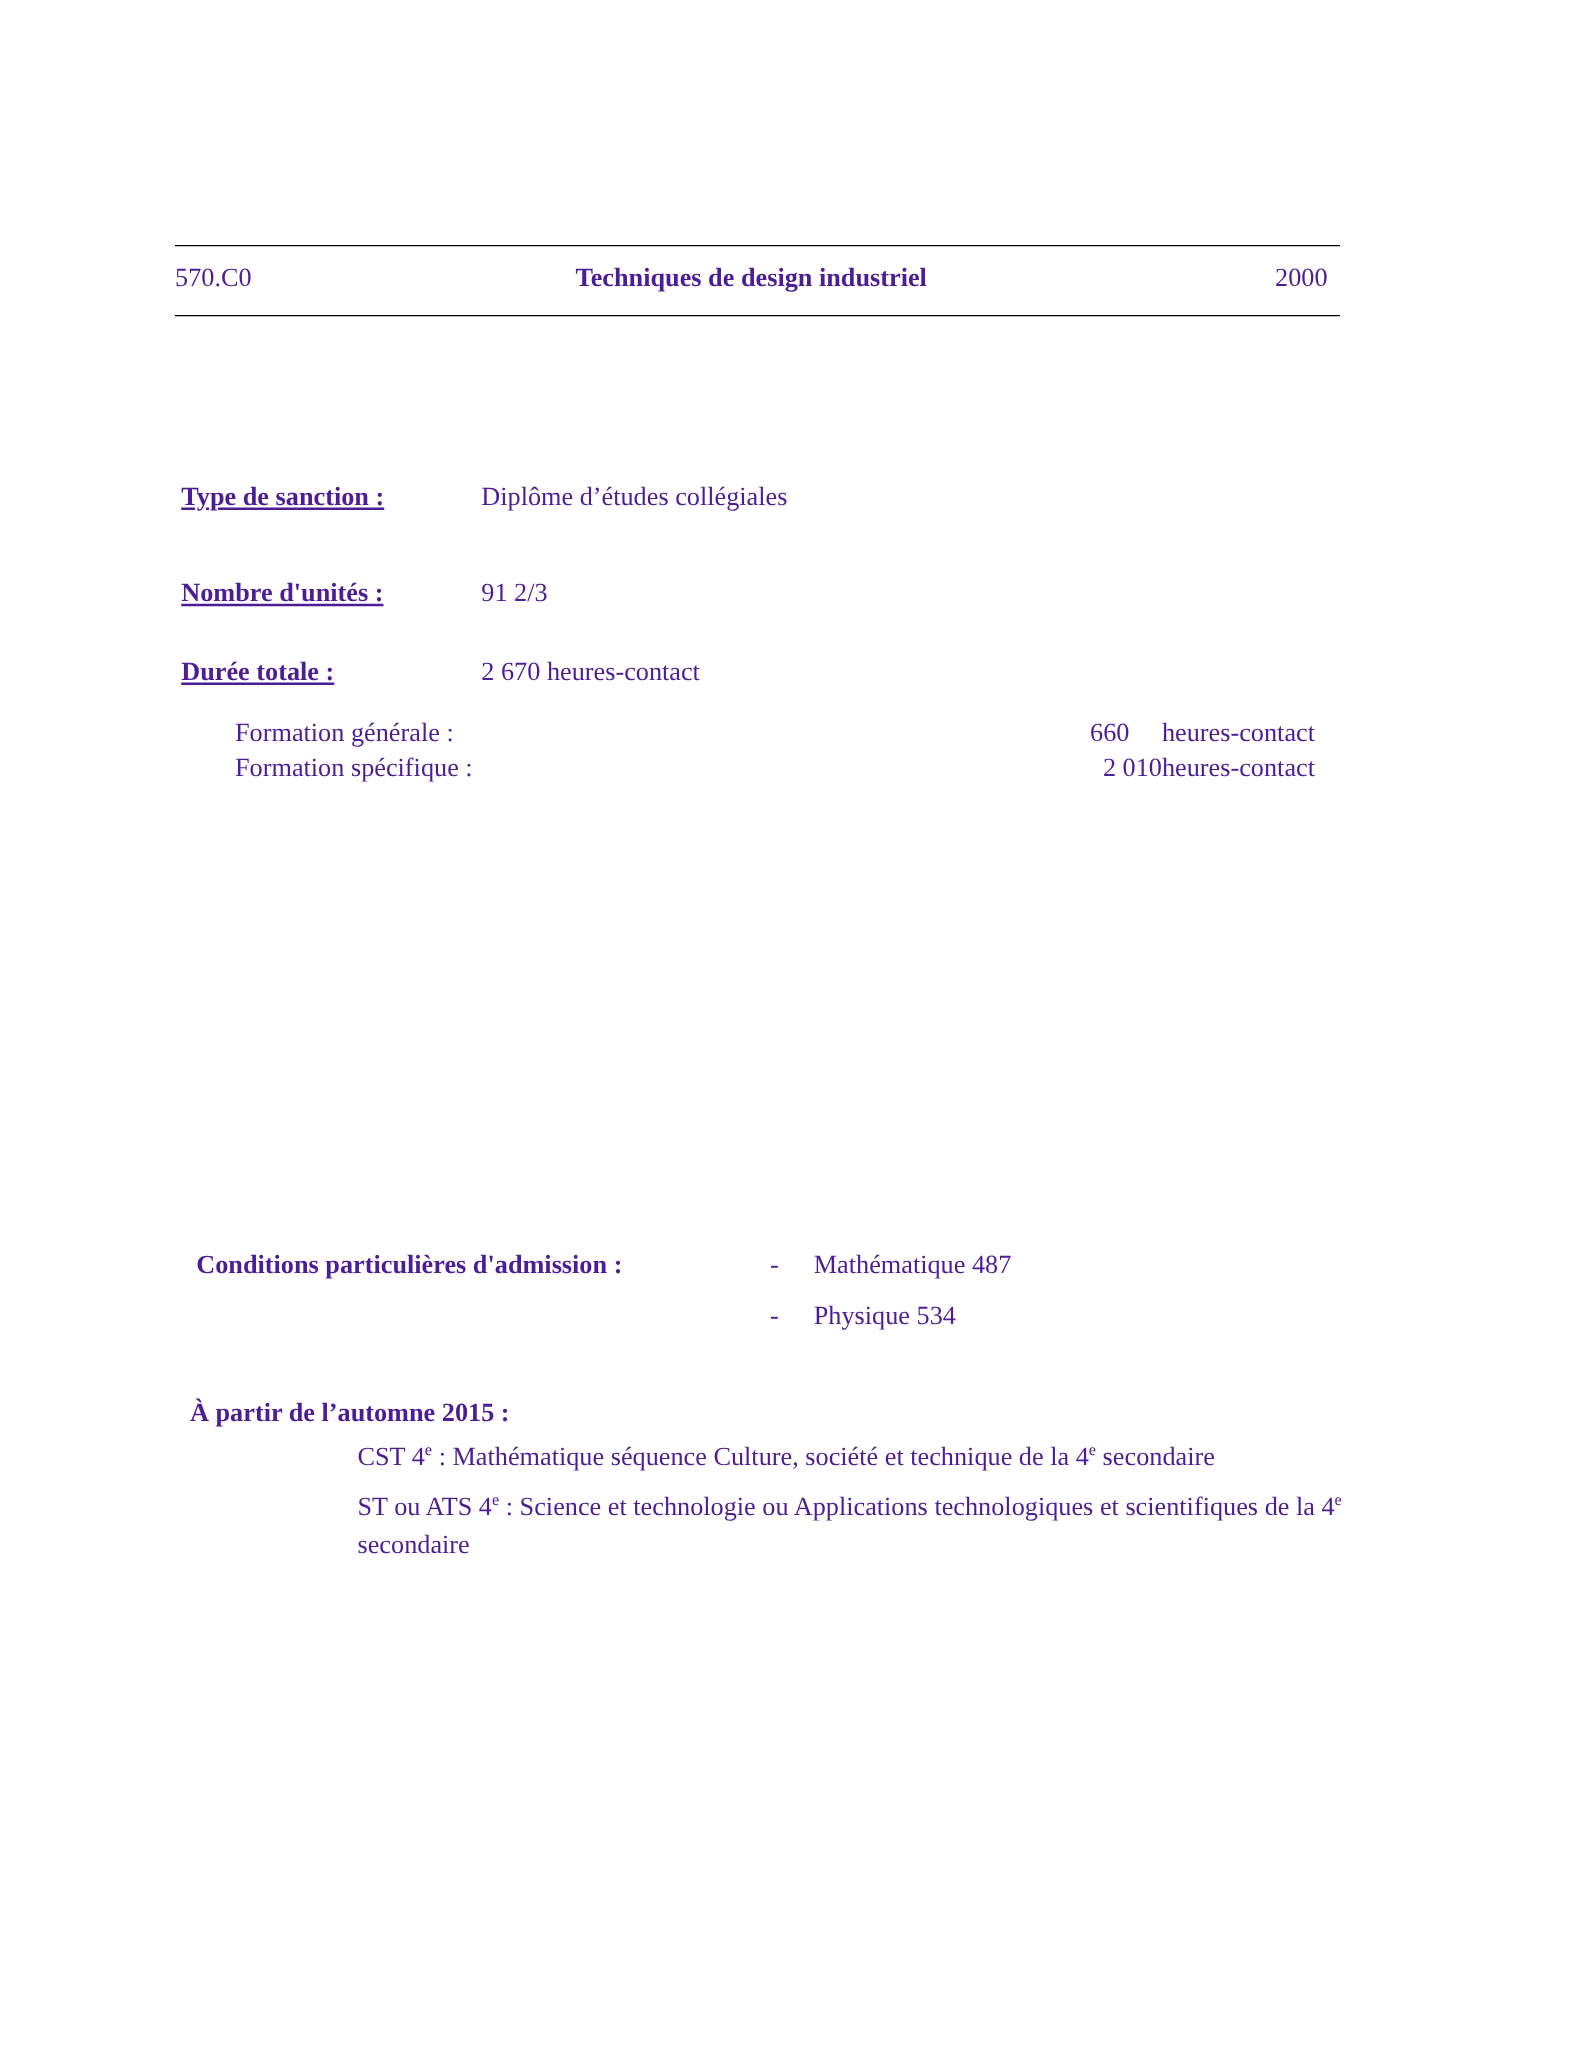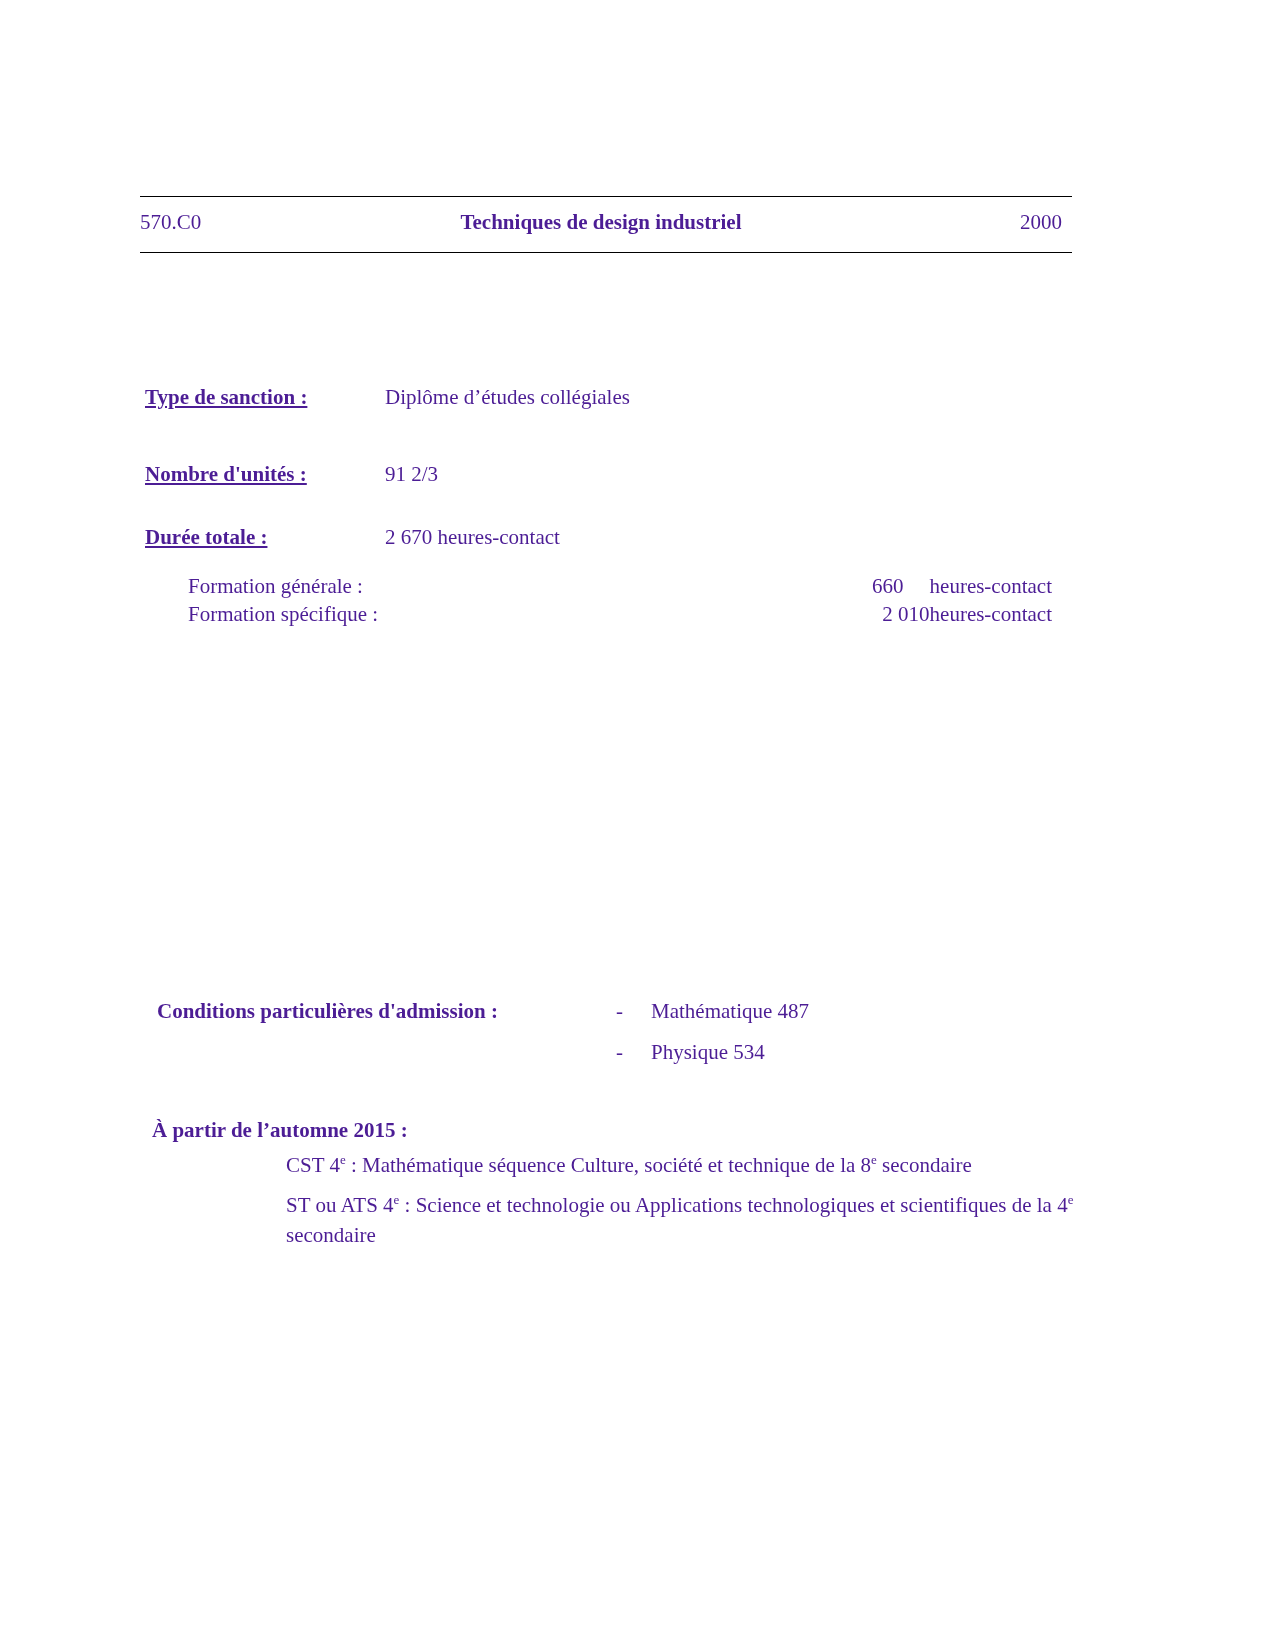--- a/index.html
+++ b/index.html
@@ -156,17 +156,17 @@
   </div>
 
   <span class="admission-label">Conditions particulières d'admission :</span>
   <span class="adm-dash-1">-</span>
   <span class="adm-item-1">Mathématique 487</span>
   <span class="adm-dash-2">-</span>
   <span class="adm-item-2">Physique 534</span>
 
   <span class="automne-label">À partir de l’automne 2015 :</span>
 
-  <div class="automne-line-cst"><span>CST 4</span><sup>e</sup><span> : Mathématique séquence Culture, société et technique de la 8</span><sup>e</sup><span> secondaire</span></div>
+  <div class="automne-line-cst"><span>CST 4</span><sup>e</sup><span> : Mathématique séquence Culture, société et technique de la 4</span><sup>e</sup><span> secondaire</span></div>
 
   <div class="automne-line-st"><span>ST ou ATS 4</span><sup>e</sup><span> : Science et technologie ou Applications technologiques et scientifiques de la 4</span><sup>e</sup><span> secondaire</span></div>
 
 </div>
 
 </body></html>

